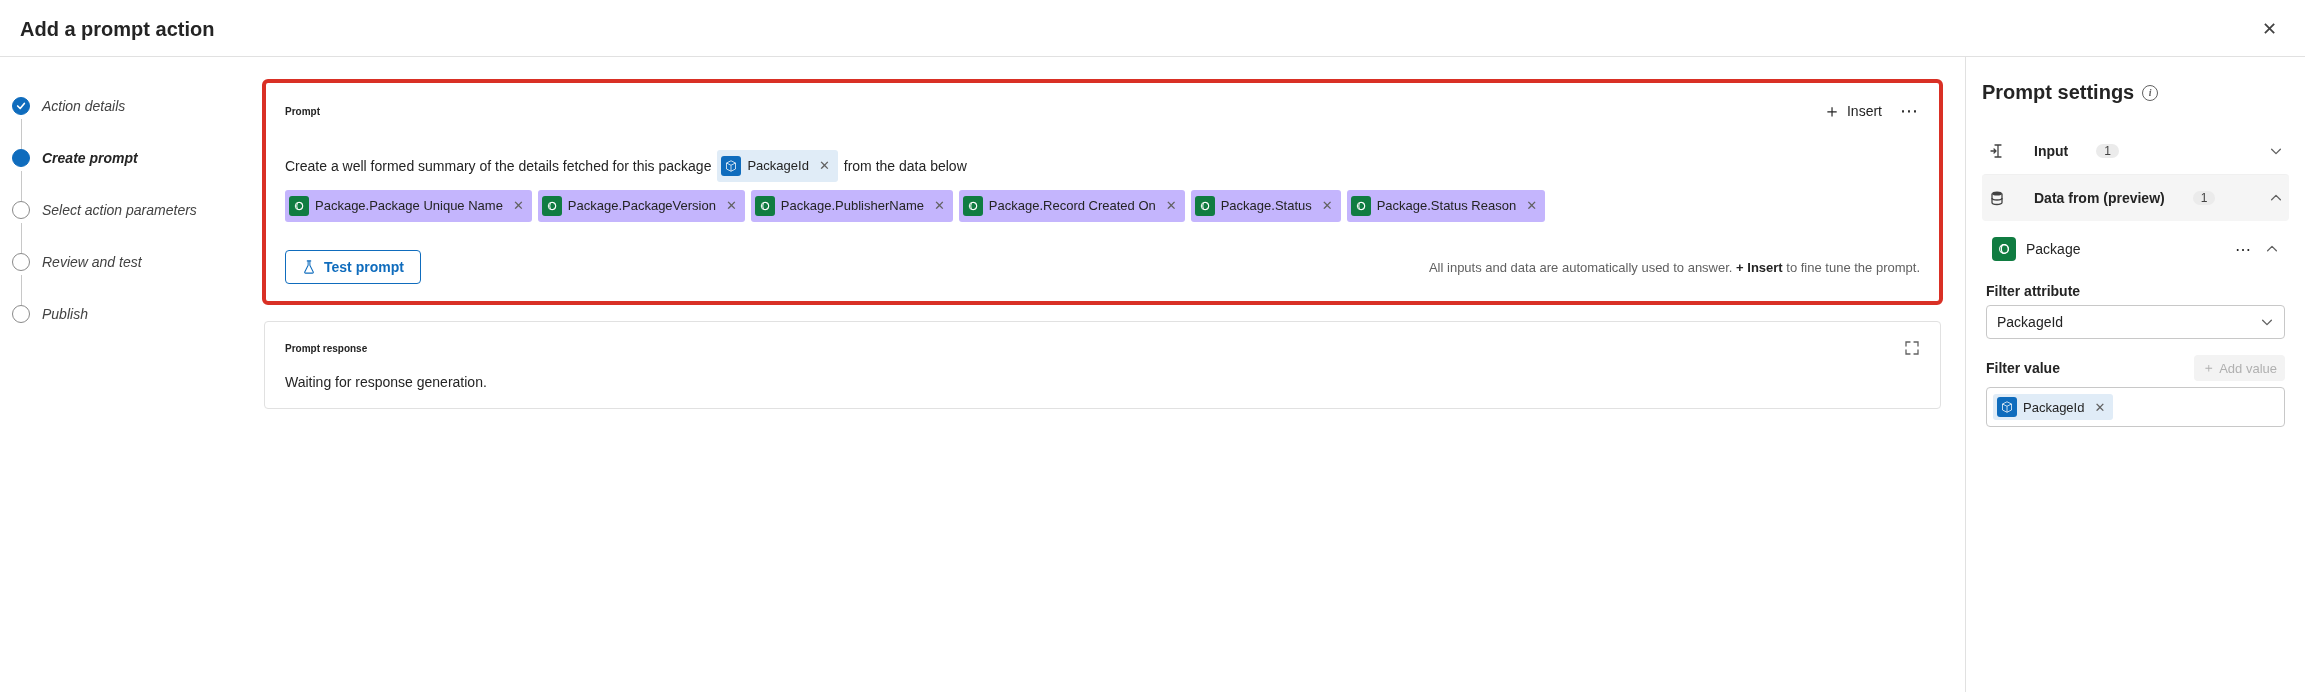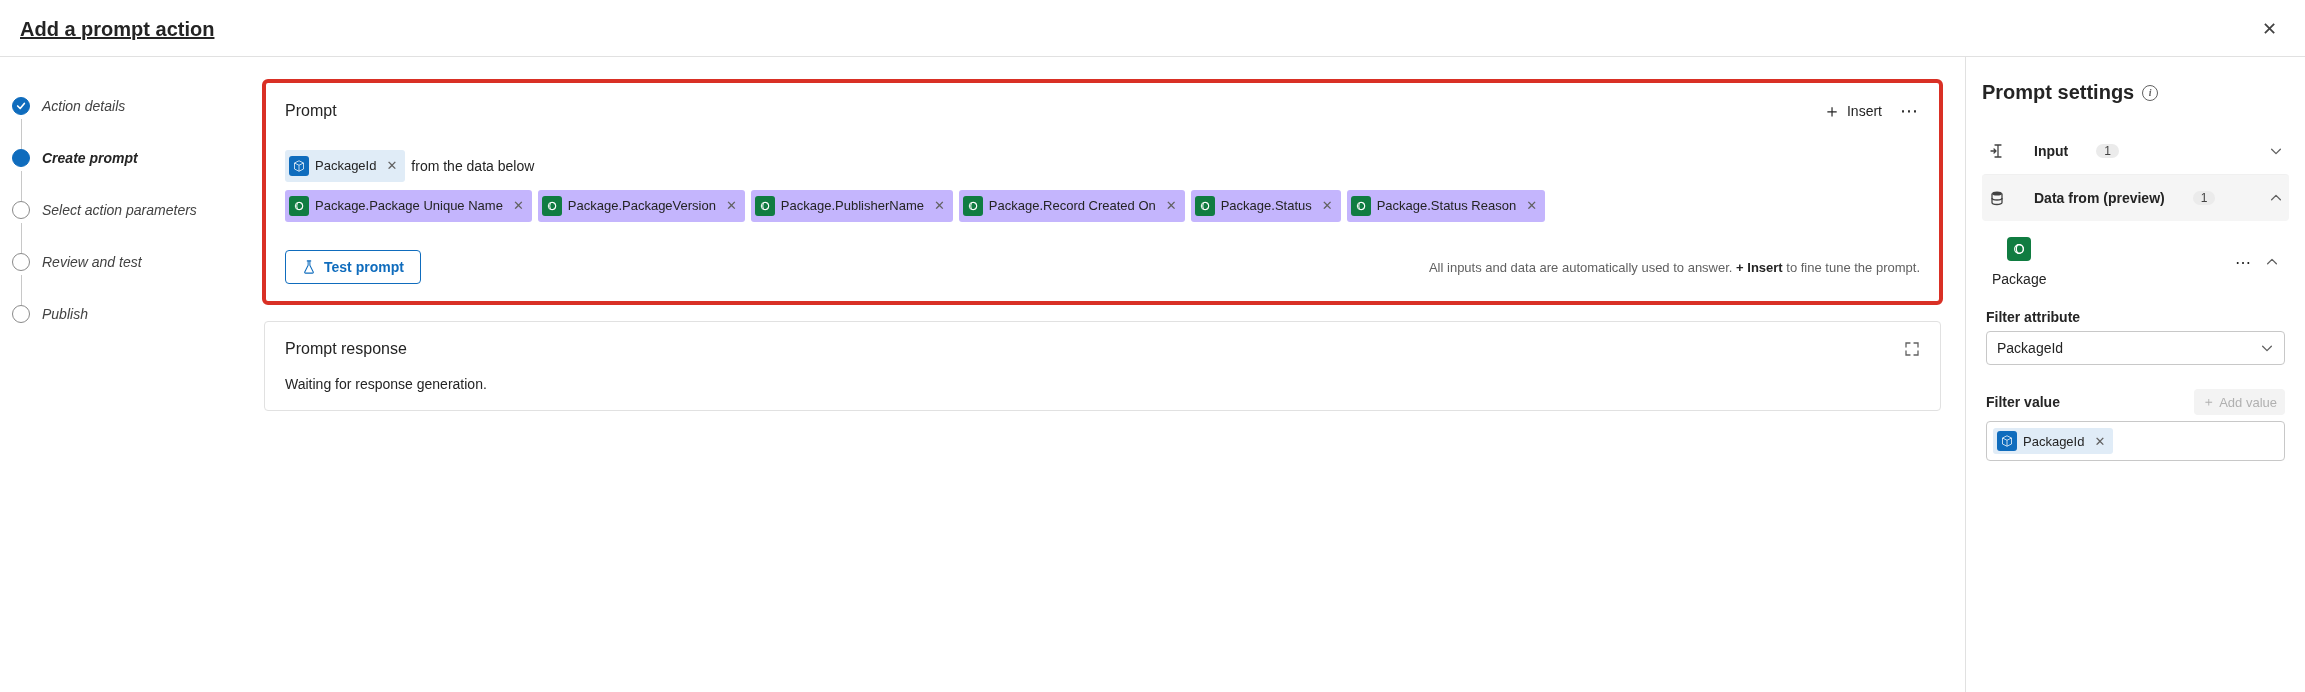--- a/index.html
+++ b/index.html
@@ -1,38 +1,38 @@
 <!DOCTYPE html>
 <html><head>
 <meta charset="utf-8">
 <style>
   * { box-sizing: border-box; margin: 0; padding: 0; font-family: "Segoe UI", sans-serif; }
   body { background: #fff; color: #242424; font-size: 14px; }
   .header { display: flex; align-items: center; justify-content: space-between; padding: 14px 20px 12px 20px; border-bottom: 1px solid #e1e1e1; }
-  .header h1 { font-size: 20px; font-weight: 600; text-decoration: underline; }
+  .header h1 { font-size: 20px; font-weight: 600; }
   .close-x { font-size: 18px; color: #424242; cursor: pointer; padding: 4px 8px; }
   .body { display: flex; height: calc(692px - 50px); }
   
   .stepper { width: 240px; padding: 40px 20px 20px 12px; }
   .step { display: flex; align-items: center; gap: 12px; position: relative; padding-bottom: 34px; font-style: italic; }
   .step:last-child { padding-bottom: 0; }
   .step::after { content: ""; position: absolute; left: 9px; top: 22px; bottom: 0; width: 1px; background: #c8c8c8; }
   .step:last-child::after { display: none; }
   .step-dot { width: 18px; height: 18px; border-radius: 50%; border: 1px solid #8a8a8a; background: #fff; flex-shrink: 0; display:flex; align-items:center; justify-content:center;}
   .step.done .step-dot { background: #0f6cbd; border-color: #0f6cbd; }
   .step.done .step-dot svg { width:10px; height:10px; }
   .step.active .step-dot { background: #0f6cbd; border-color: #0f6cbd; }
   .step-label { color: #424242; }
   .step.active .step-label { font-weight: 600; color: #242424; }
   
   .center { flex: 1; padding: 24px 24px; overflow: auto; }
   .card { background: #fff; border: 1px solid #e1e1e1; border-radius: 4px; padding: 18px 20px; margin-bottom: 18px; }
   .highlight-card { outline: 4px solid #d93025; outline-offset: -2px; }
   .card-header { display: flex; align-items: center; justify-content: space-between; margin-bottom: 28px; }
-  .card-title { font-size: 16px; font-weight: 400; }
+  .card-title { font-size: 10px; font-weight: 700; }
   .card-actions { display: flex; align-items: center; gap: 18px; }
   .insert-btn { display: flex; align-items: center; gap: 6px; cursor: pointer; color: #242424; }
   .plus { font-size: 18px; line-height: 1; }
   .more-dots { font-size: 18px; letter-spacing: 2px; cursor: pointer; }
   .prompt-text-row { display: flex; flex-wrap: wrap; align-items: center; gap: 6px; margin-bottom: 8px; line-height: 2; }
   .token { display: inline-flex; align-items: center; gap: 6px; background: #c4b5fd; border-radius: 3px; padding: 3px 8px 3px 4px; font-size: 13px; }
   .token-blue { background: #e0ecf7; }
   .token-ico { width: 20px; height: 20px; background: #107c41; border-radius: 3px; display:flex; align-items:center; justify-content:center; }
   .token-ico.blue { background: #0f6cbd; }
   .token-ico svg { width:12px; height:12px; }
@@ -47,26 +47,26 @@
   .right h2 { font-size: 20px; font-weight: 600; display:flex; align-items:center; gap:8px; margin-bottom: 24px;}
   .info-ico { width:16px; height:16px; border:1px solid #616161; border-radius:50%; display:inline-flex; align-items:center; justify-content:center; font-size:10px; color:#616161; font-style: italic; font-family: serif;}
   .section-row { display:flex; align-items:center; justify-content:space-between; padding: 14px 6px; cursor:pointer; border-top:1px solid #f0f0f0; }
   .section-row:first-of-type { border-top:none; }
   .section-row .left { display:flex; align-items:center; gap:28px; font-weight:600; }
   .sec-ico { width:18px; height:18px; display:flex; align-items:center; justify-content:center; color:#424242;}
   .badge { background:#ebebeb; color:#424242; border-radius:10px; padding:0 8px; font-size:12px; min-width:20px; text-align:center; display:inline-block; font-weight: normal;}
   .chev { color:#616161; }
   .data-body { padding: 6px 4px 10px 4px; }
   .pkg-row { display:flex; align-items:center; justify-content:space-between; padding:10px 6px; }
-  .pkg-row .l { display:flex; align-items:center; gap:10px;flex-direction:column; }
+  .pkg-row .l { display:flex; align-items:center; gap:10px; }
   .pkg-ico { width:24px; height:24px; background:#107c41; border-radius:4px; display:flex; align-items:center; justify-content:center;}
   .pkg-ico svg{width:14px;height:14px;}
   .field-label { font-weight:600; margin:12px 0 6px 0; font-size:14px;}
   .select { border:1px solid #c8c8c8; border-radius:4px; padding:8px 10px; display:flex; align-items:center; justify-content:space-between; cursor:pointer; }
-  .filter-val-head { display:flex; align-items:center; justify-content:space-between; margin:24px 0 6px 0;}
+  .filter-val-head { display:flex; align-items:center; justify-content:space-between; margin:16px 0 6px 0;}
   .add-val { display:flex; align-items:center; gap:4px; color:#b0b0b0; font-size:13px; background:#f3f3f3; padding:4px 8px; border-radius:4px; cursor:not-allowed;}
   .token-box { border:1px solid #c8c8c8; border-radius:4px; padding:6px; display:flex; }
   svg { display:block; }
 </style>
 </head>
 <body>
 
 <div class="header">
   <h1>Add a prompt action</h1>
   <div class="close-x">✕</div>
@@ -109,20 +109,21 @@
         <div class="card-actions">
           <div class="insert-btn">
             <span class="plus">＋</span>
             <span>Insert</span>
           </div>
           <div class="more-dots">⋯</div>
         </div>
       </div>
 
       <div class="prompt-text-row">
+        <span>Create a well formed summary of the details fetched for this package</span>
         <span class="token token-blue">
           <span class="token-ico blue">
             <svg viewBox="0 0 16 16">
                 <path d="M8 1 L14 4 L14 12 L8 15 L2 12 L2 4 Z M2 4 L8 7 L14 4 M8 7 L8 15" stroke="#fff" stroke-width="1" fill="none"></path>
               </svg>
           </span>
           <span>PackageId</span>
           <span class="token-x">✕</span>
         </span>
         <span>from the data below</span>

